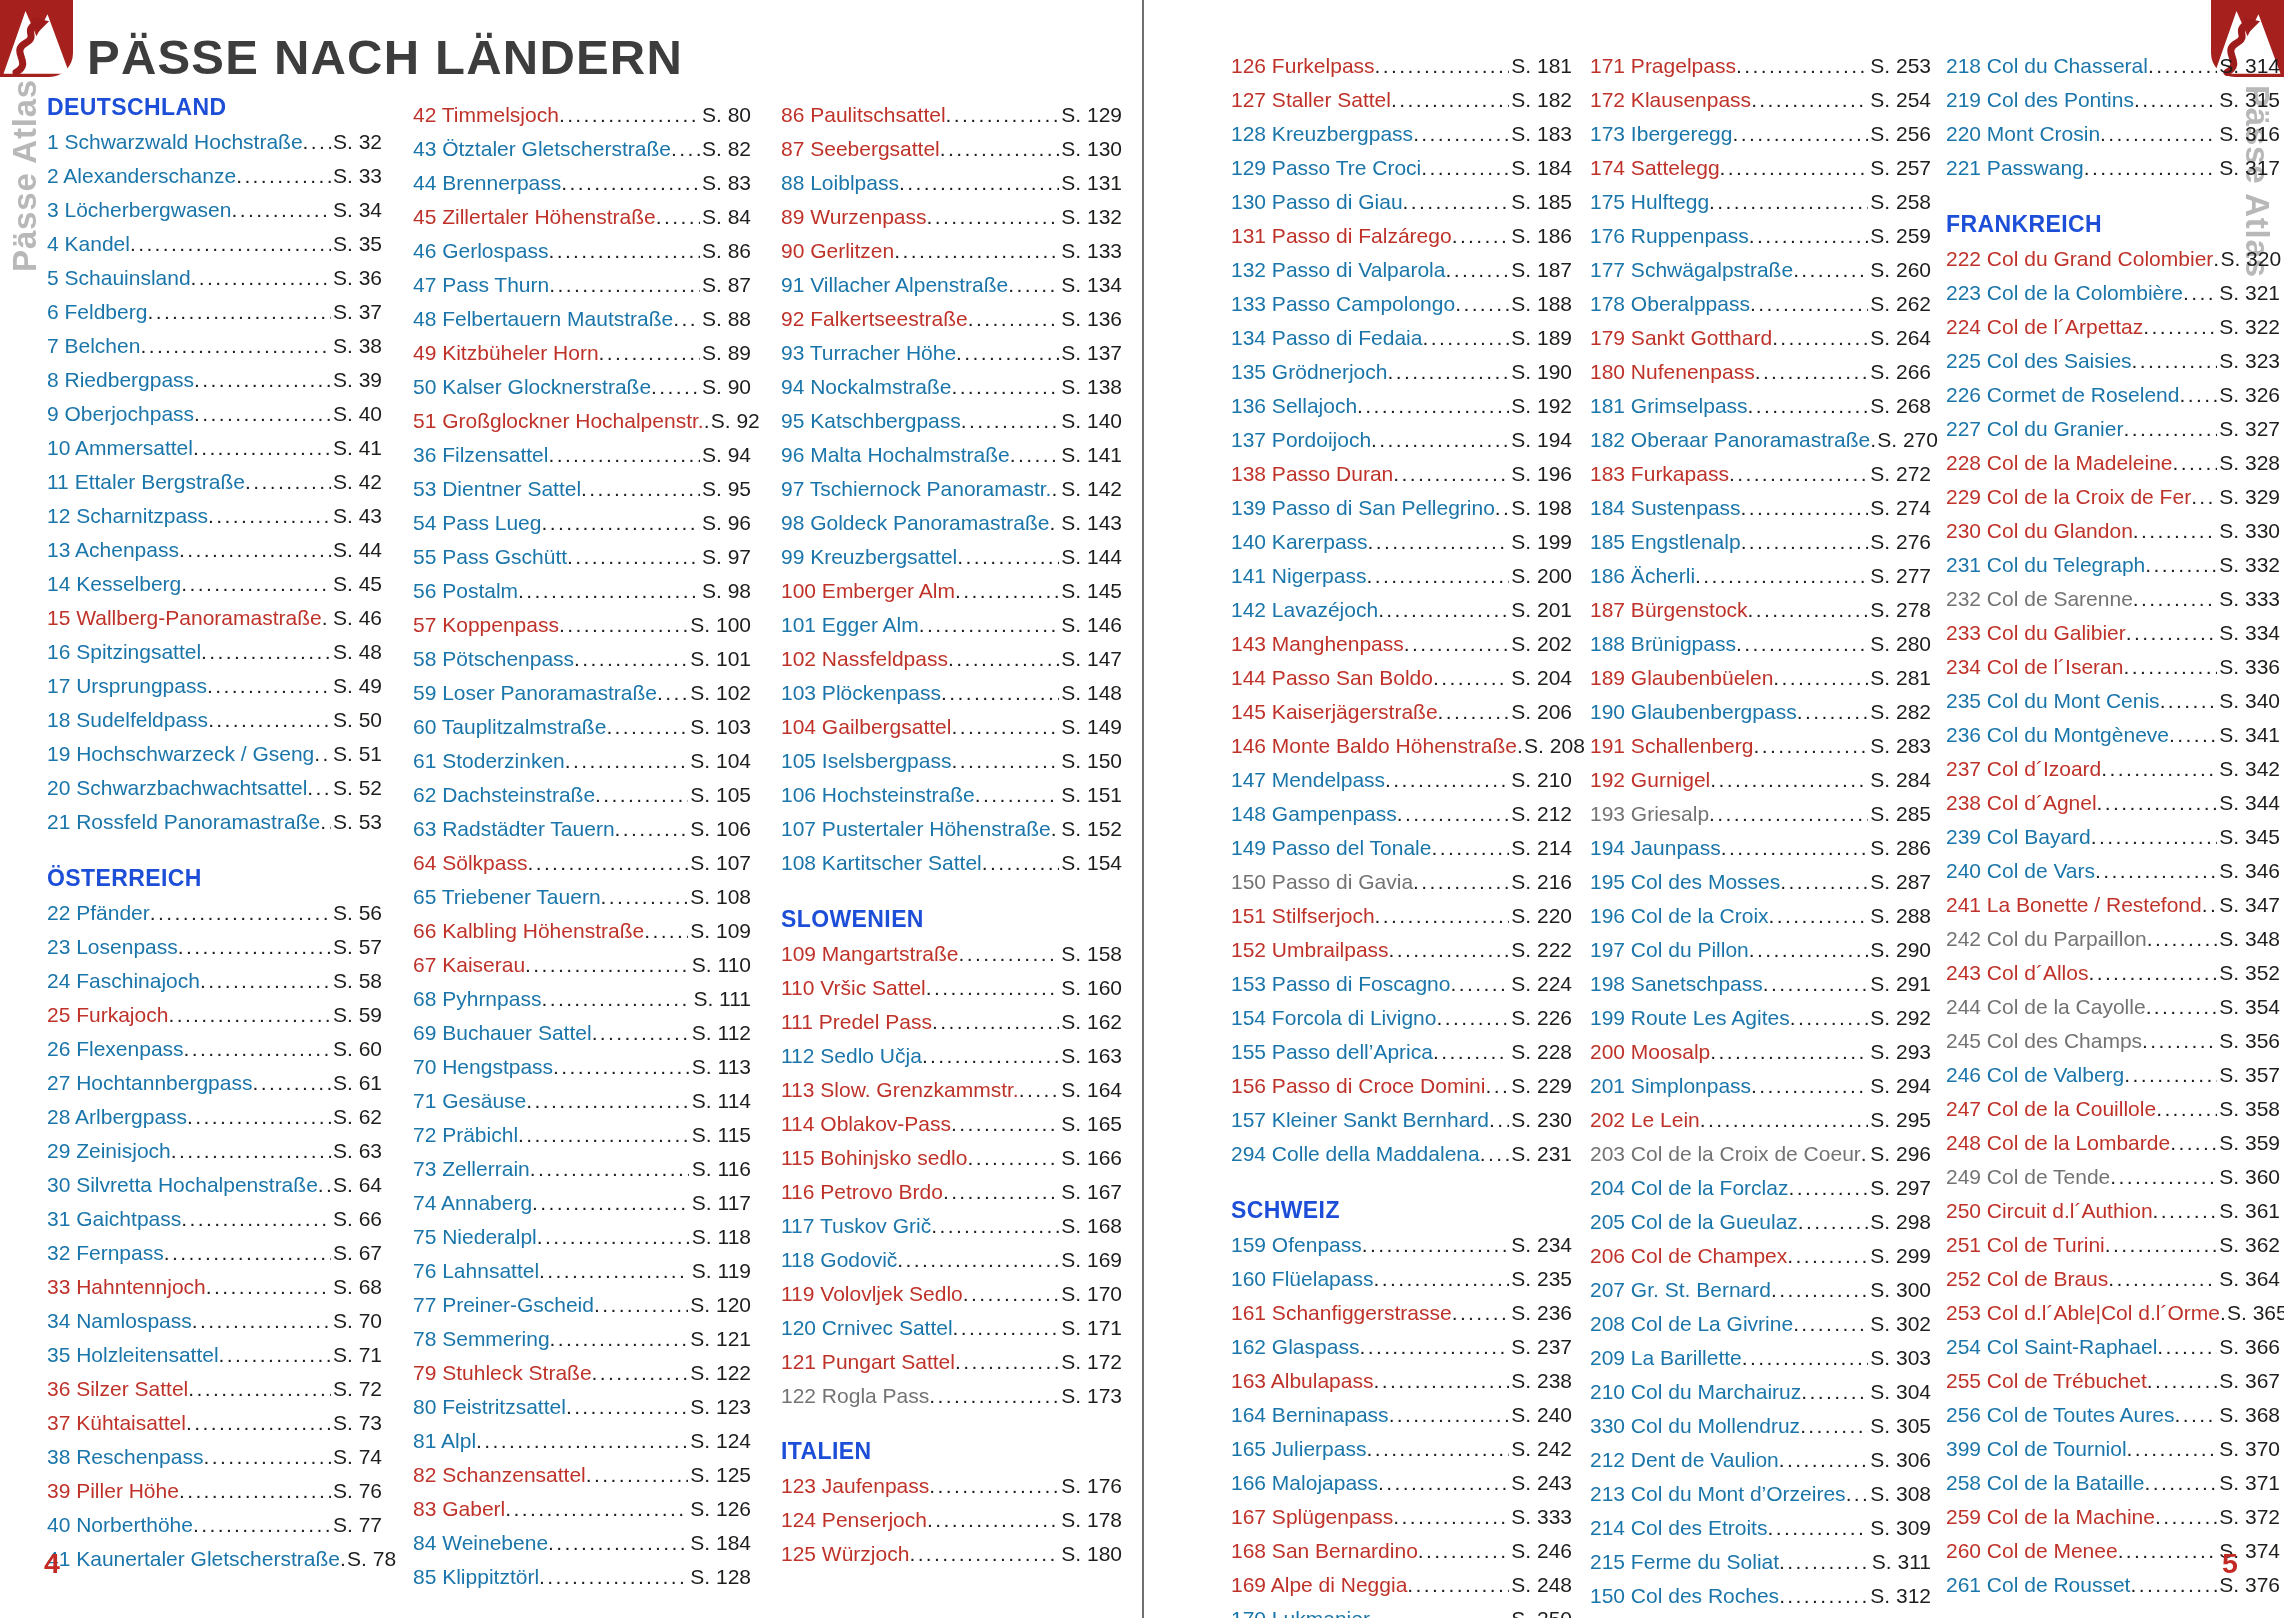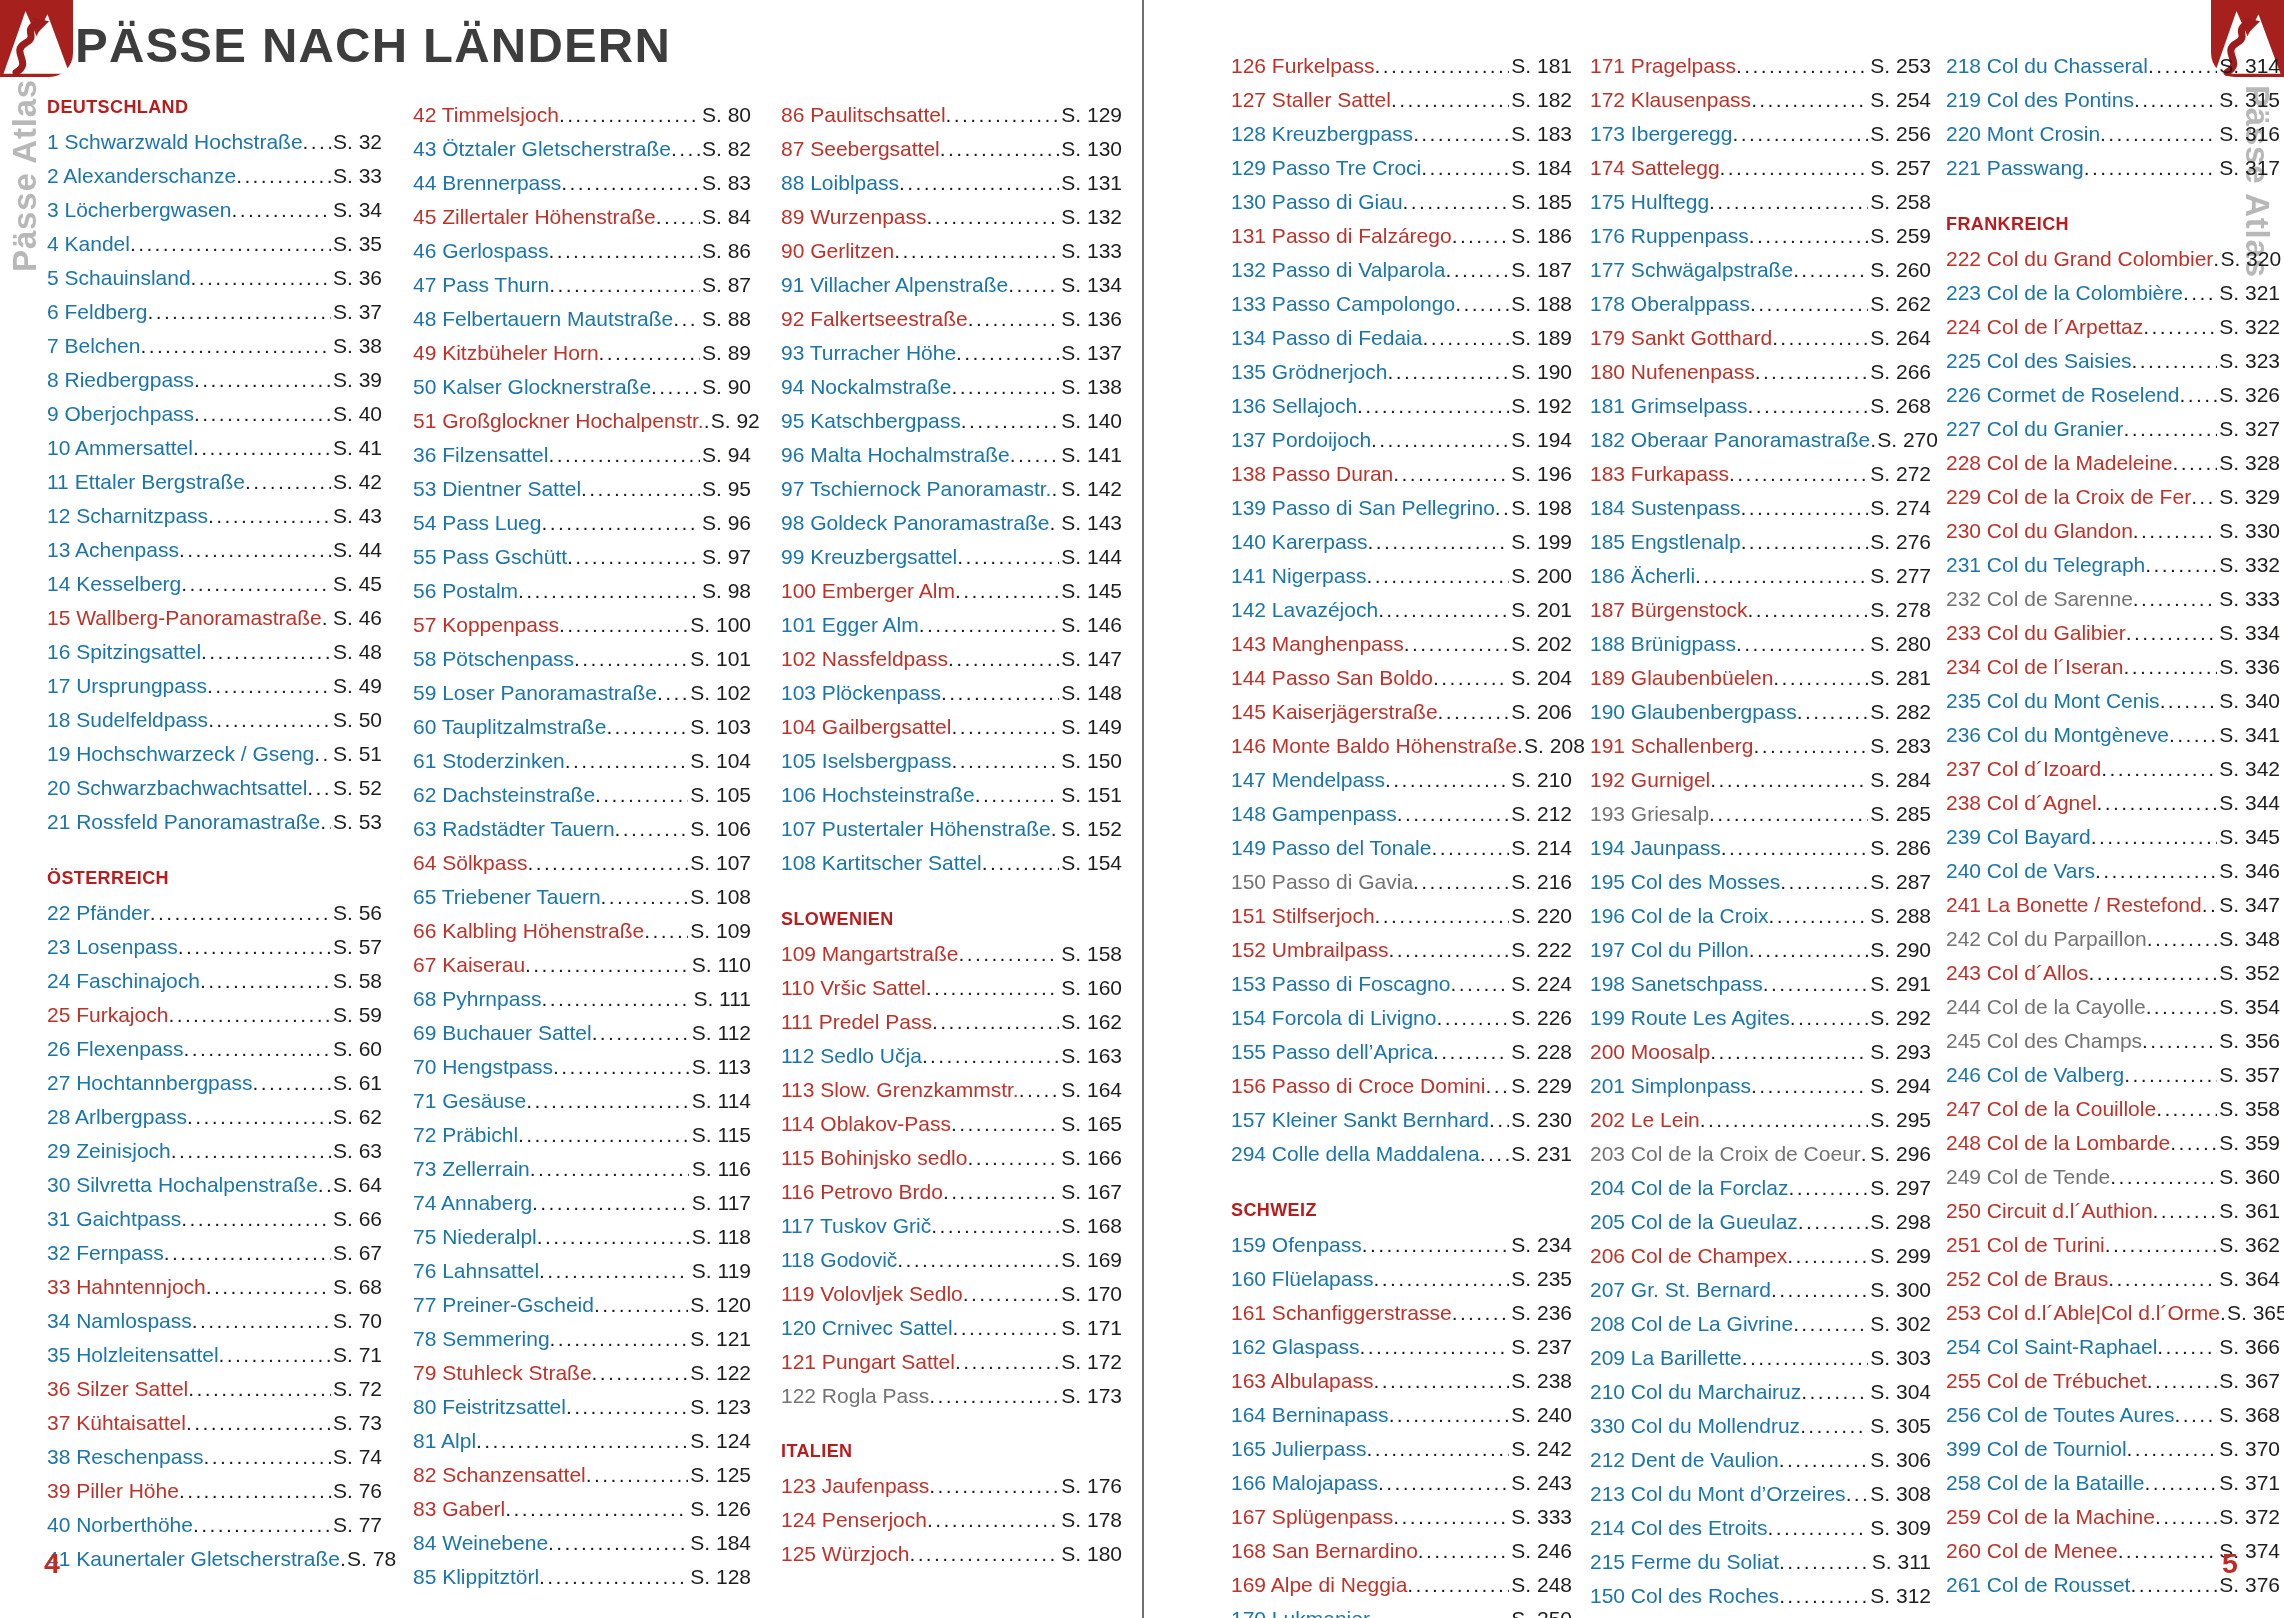--- a/index.html
+++ b/index.html
@@ -6,30 +6,30 @@
   .canvas{position:relative;width:2284px;height:1619px;background:#ffffff;overflow:hidden;
           font-family:"Liberation Sans",sans-serif;}
   .divider{position:absolute;left:1142px;top:0;width:2.4px;height:1619px;background:#707070;}
   .logo{position:absolute;top:0;width:73px;height:77px;background:#a6201e;}
   .logo.l{left:0;border-radius:0 0 24px 0;}
   .logo.r{right:0;border-radius:0 0 0 24px;}
   .logo svg{display:block;width:73px;height:77px;}
   .vlabel{position:absolute;font-size:33px;font-weight:bold;color:#b8b8b8;letter-spacing:0.8px;}
   .vlabel.l{left:6.3px;top:79px;writing-mode:vertical-rl;transform:rotate(180deg);}
   .vlabel.r{right:8px;top:85px;writing-mode:vertical-rl;}
-  .title{position:absolute;left:75px;top:17.4px;margin:0;font-size:49px;font-weight:bold;
+  .title{position:absolute;left:75px;top:17.4px;margin:12px;font-size:49px;font-weight:bold;
          color:#3d3d3d;letter-spacing:1.2px;white-space:nowrap;}
   .col{position:absolute;display:flex;flex-direction:column;}
   .col-l1{left:47px;top:89px;width:335px;}
   .col-l2{left:413px;top:98px;width:338px;}
   .col-l3{left:781px;top:98px;width:341px;}
   .col-r1{left:1231px;top:49px;width:341px;}
   .col-r2{left:1590px;top:49px;width:341px;}
   .col-r3{left:1946px;top:49px;width:334px;}
-  .sec{font-weight:bold;font-size:18px;color:#b91c1c;letter-spacing:0.4px;line-height:36px;
+  .sec{font-weight:bold;font-size:23px;color:#1d4ed8;letter-spacing:0.4px;line-height:36px;
        margin-top:20.5px;white-space:nowrap;}
   .sec.first{margin-top:0;}
   .entry{display:flex;align-items:baseline;line-height:34px;font-size:21px;white-space:nowrap;}
   .entry .nm{flex:0 0 auto;}
   .entry .dots{flex:1 1 auto;overflow:hidden;min-width:4.7px;color:#1d1d1b;}
   .entry .dots::after{content:"....................................................................";
        letter-spacing:2.4px;}
   .entry .pg{flex:0 0 auto;color:#1d1d1b;padding-left:2.4px;}
   .c-b{color:#1a75aa;}
   .c-r{color:#bf3229;}

